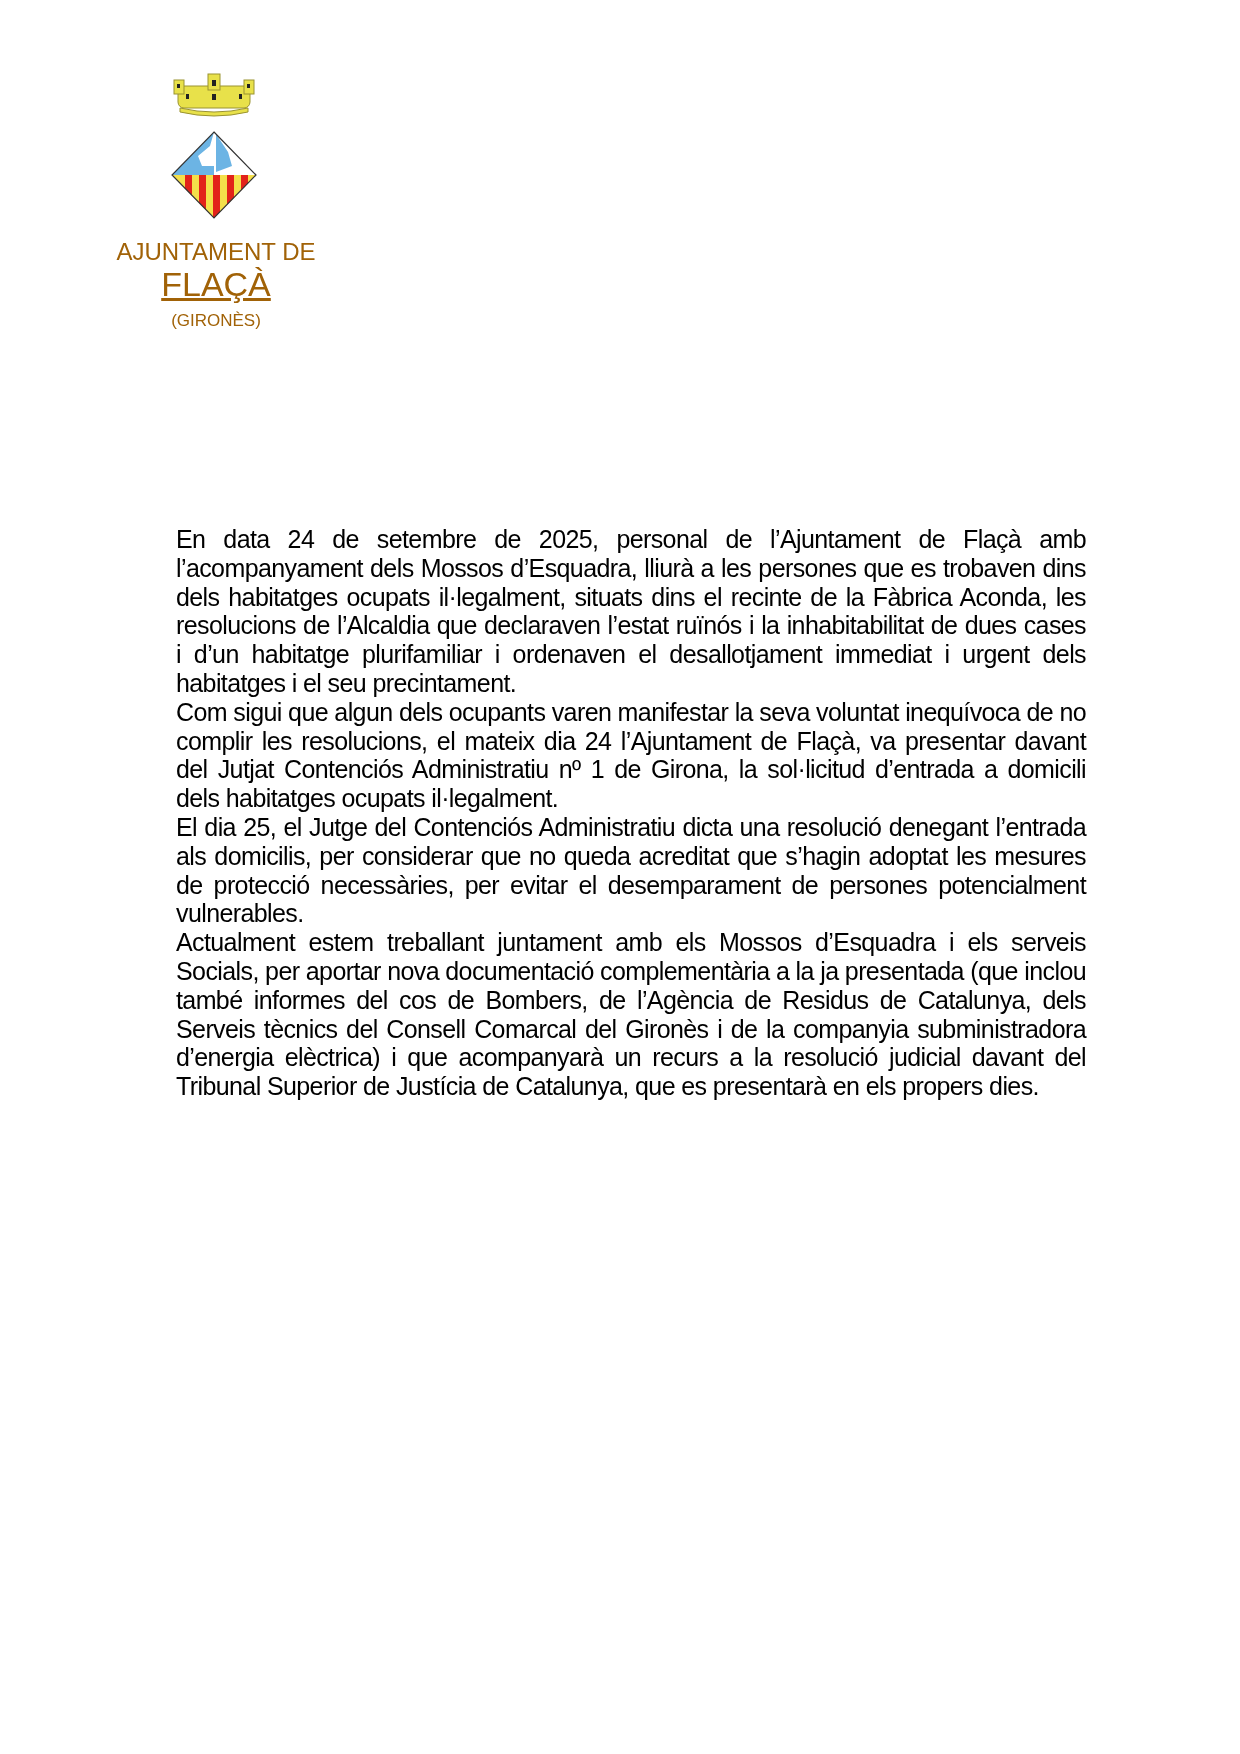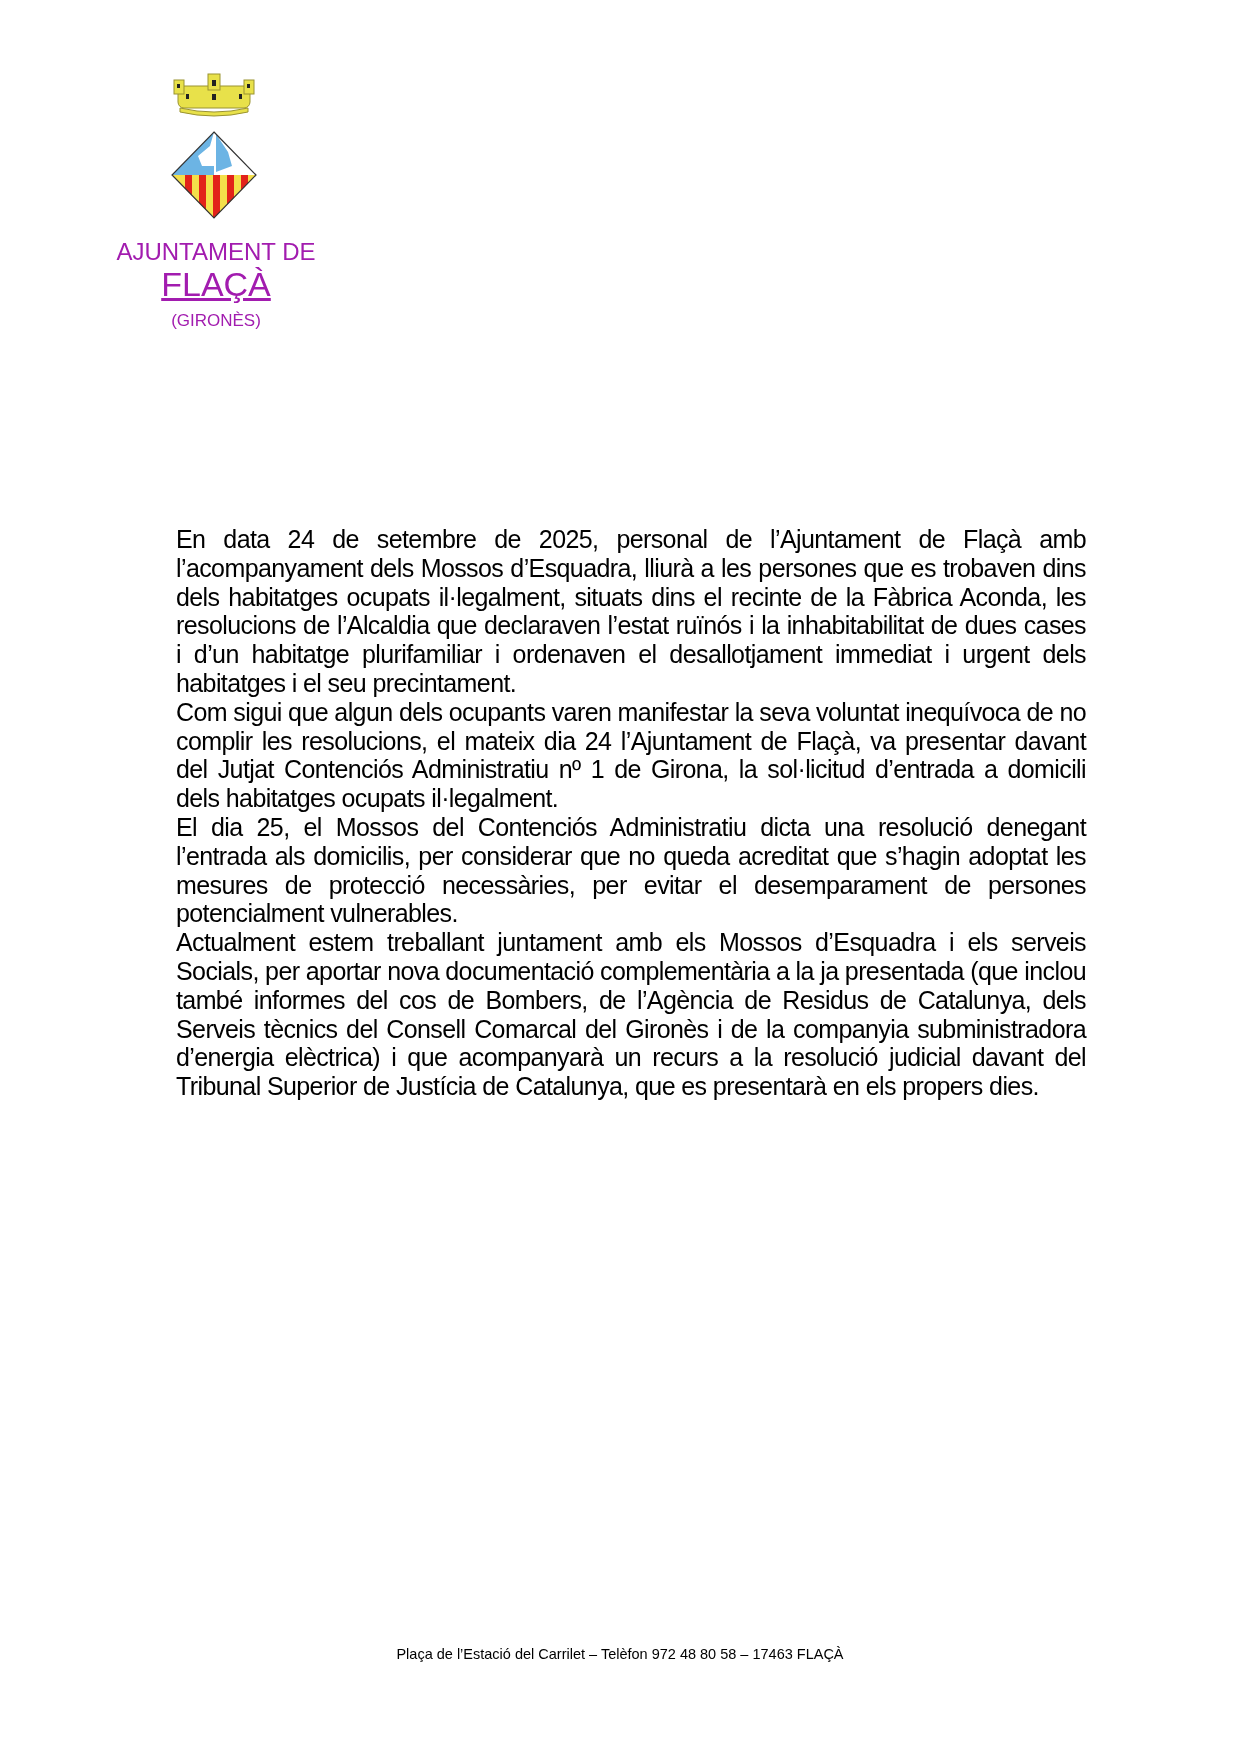--- a/index.html
+++ b/index.html
@@ -2,21 +2,21 @@
 <html><head>
 <meta charset="utf-8">
 <style>
   html, body { margin: 0; padding: 0; background: #ffffff; }
   body { width: 1240px; height: 1754px; position: relative; overflow: hidden; color: #000; }
   .page { position: absolute; left: 0; top: 0; width: 1240px; height: 1754px; background: #fff; }
 
   
   .crest { position: absolute; left: 168px; top: 72px; width: 92px; height: 150px; }
   .org { position: absolute; left: 96px; top: 238px; width: 240px; text-align: center;
-         font-family: "Liberation Sans", sans-serif; color: #a21caf; }
+         font-family: "Liberation Sans", sans-serif; color: #a16207; }
   .org-line1 { font-size: 24px; line-height: 28px; letter-spacing: 0px; }
   .org-line2 { font-size: 34px; line-height: 36px; text-decoration: underline; }
   .org-line3 { font-size: 17px; line-height: 20px; margin-top: 9px; }
 
   
   .title { position: absolute; left: 176px; top: 442px; width: 910px;
            font-family: "Liberation Serif", serif; font-weight: bold; font-size: 22px;
            text-decoration: underline; text-decoration-thickness: 2px; text-underline-offset: 3px;
            letter-spacing: -0.3px; white-space: nowrap; }
 
@@ -73,20 +73,19 @@
   <div class="org">
     <div class="org-line1">AJUNTAMENT DE</div>
     <div class="org-line2">FLAÇÀ</div>
     <div class="org-line3">(GIRONÈS)</div>
   </div>
 
 
   <div class="body">
     <p>En data 24 de setembre de 2025, personal de l’Ajuntament de Flaçà amb l’acompanyament  dels Mossos d’Esquadra, lliurà a les persones que es trobaven dins dels habitatges ocupats il·legalment, situats dins el recinte de la Fàbrica Aconda, les resolucions de l’Alcaldia que declaraven l’estat ruïnós i la inhabitabilitat de dues cases i d’un habitatge plurifamiliar i ordenaven el desallotjament  immediat i urgent dels habitatges i el seu precintament.</p>
     <p>Com sigui que algun dels ocupants varen manifestar la seva voluntat inequívoca de no complir les resolucions, el mateix dia 24 l’Ajuntament de Flaçà, va presentar davant del Jutjat Contenciós Administratiu nº 1 de Girona, la sol·licitud d’entrada a domicili dels habitatges ocupats il·legalment.</p>
-    <p>El dia 25, el Mossos del Contenciós Administratiu dicta una resolució denegant l’entrada als domicilis, per considerar que no queda acreditat  que s’hagin adoptat les mesures de protecció necessàries, per evitar el desemparament de persones potencialment vulnerables.</p>
+    <p>El dia 25, el Jutge del Contenciós Administratiu dicta una resolució denegant l’entrada als domicilis, per considerar que no queda acreditat  que s’hagin adoptat les mesures de protecció necessàries, per evitar el desemparament de persones potencialment vulnerables.</p>
     <p>Actualment estem treballant juntament amb els Mossos d’Esquadra i els serveis Socials, per aportar nova documentació complementària a la ja presentada (que inclou també informes del cos de Bombers, de l’Agència de Residus de Catalunya, dels Serveis tècnics del Consell Comarcal del Gironès i de la companyia subministradora d’energia elèctrica) i que acompanyarà un recurs a la resolució judicial davant del Tribunal Superior de Justícia de Catalunya, que es presentarà en els propers dies.</p>
   </div>
 
   <div class="footer">
-    <div>Plaça de l’Estació del Carrilet – Telèfon 972 48 80 58 – 17463 FLAÇÀ</div>
   </div>
 </div>
 
 </body></html>

